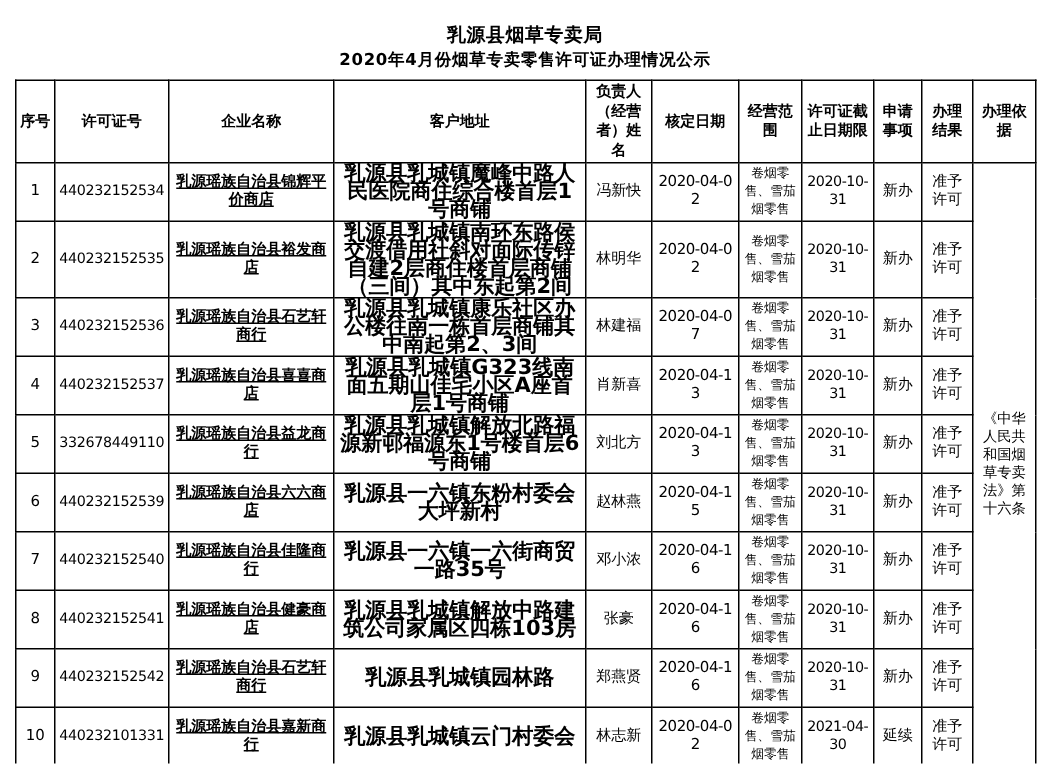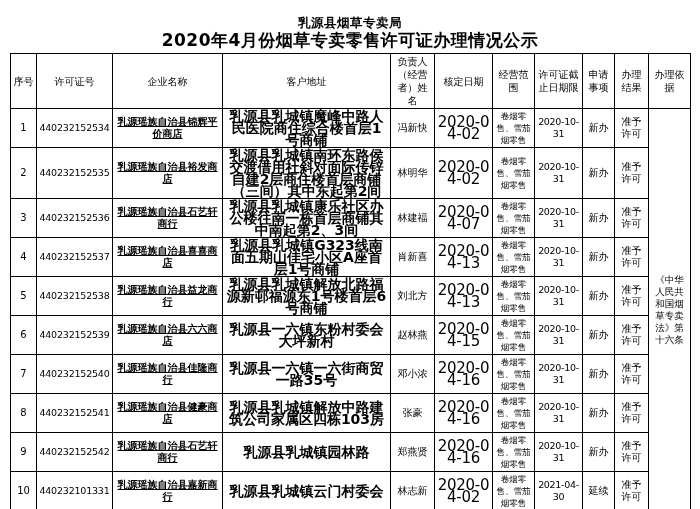--- a/index.html
+++ b/index.html
@@ -23,21 +23,21 @@
   }
   .doc-title {
     text-align: center;
     font-size: 12.5px;
     font-weight: bold;
     line-height: 17px;
     letter-spacing: 0.5px;
   }
   .doc-subtitle {
     text-align: center;
-    font-size: 17px;
+    font-size: 11px;
     font-weight: bold;
     line-height: 18px;
     letter-spacing: 0.5px;
     margin-bottom: 4px;
   }
   .seal {
     position: absolute;
     left: 470px;
     top: 8px;
     width: 76px;
@@ -87,31 +87,31 @@
   }
   table.main th, table.main td {
     border: 1px solid #000;
     text-align: center;
     vertical-align: middle;
     padding: 1px 2px;
     line-height: 12px;
     word-break: break-all;
   }
   table.main th {
-    font-weight: normal;
+    font-weight: bold;
     font-size: 10px;
     height: 42px;
     line-height: 13px;
   }
   td.c-idx { font-size: 10px; }
   td.c-lic { font-size: 9.5px; letter-spacing: -0.2px; }
   td.c-ent { font-size: 10px; font-weight: bold; text-decoration: underline; }
   td.c-addr { font-size: 14px; font-weight: bold; }
   td.c-per { font-size: 10px; }
-  td.c-date { font-size: 15px; letter-spacing: -0.3px; }
+  td.c-date { font-size: 10px; letter-spacing: -0.3px; }
   td.c-scope { font-size: 8.5px; line-height: 11px; }
   td.c-exp { font-size: 9.5px; letter-spacing: -0.3px; }
   td.c-apply { font-size: 10px; }
   td.c-result { font-size: 10px; line-height: 11px; }
   td.c-basis {
     font-size: 9.5px;
     line-height: 13px;
     padding: 2px 6px;
     word-break: break-all;
   }
@@ -200,21 +200,21 @@
         <td class="c-addr">乳源县乳城镇G323线南面五期山佳宅小区A座首层1号商铺</td>
         <td class="c-per">肖新喜</td>
         <td class="c-date">2020-04-13</td>
         <td class="c-scope">卷烟零售、雪茄烟零售</td>
         <td class="c-exp">2020-10-31</td>
         <td class="c-apply">新办</td>
         <td class="c-result">准予许可</td>
       </tr>
       <tr class="row">
         <td class="c-idx">5</td>
-        <td class="c-lic">440232152538</td>
+        <td class="c-lic">332678449110</td>
         <td class="c-ent">乳源瑶族自治县益龙商行</td>
         <td class="c-addr">乳源县乳城镇解放北路福源新邨福源东1号楼首层6号商铺</td>
         <td class="c-per">刘北方</td>
         <td class="c-date">2020-04-13</td>
         <td class="c-scope">卷烟零售、雪茄烟零售</td>
         <td class="c-exp">2020-10-31</td>
         <td class="c-apply">新办</td>
         <td class="c-result">准予许可</td>
       </tr>
       <tr class="row">

